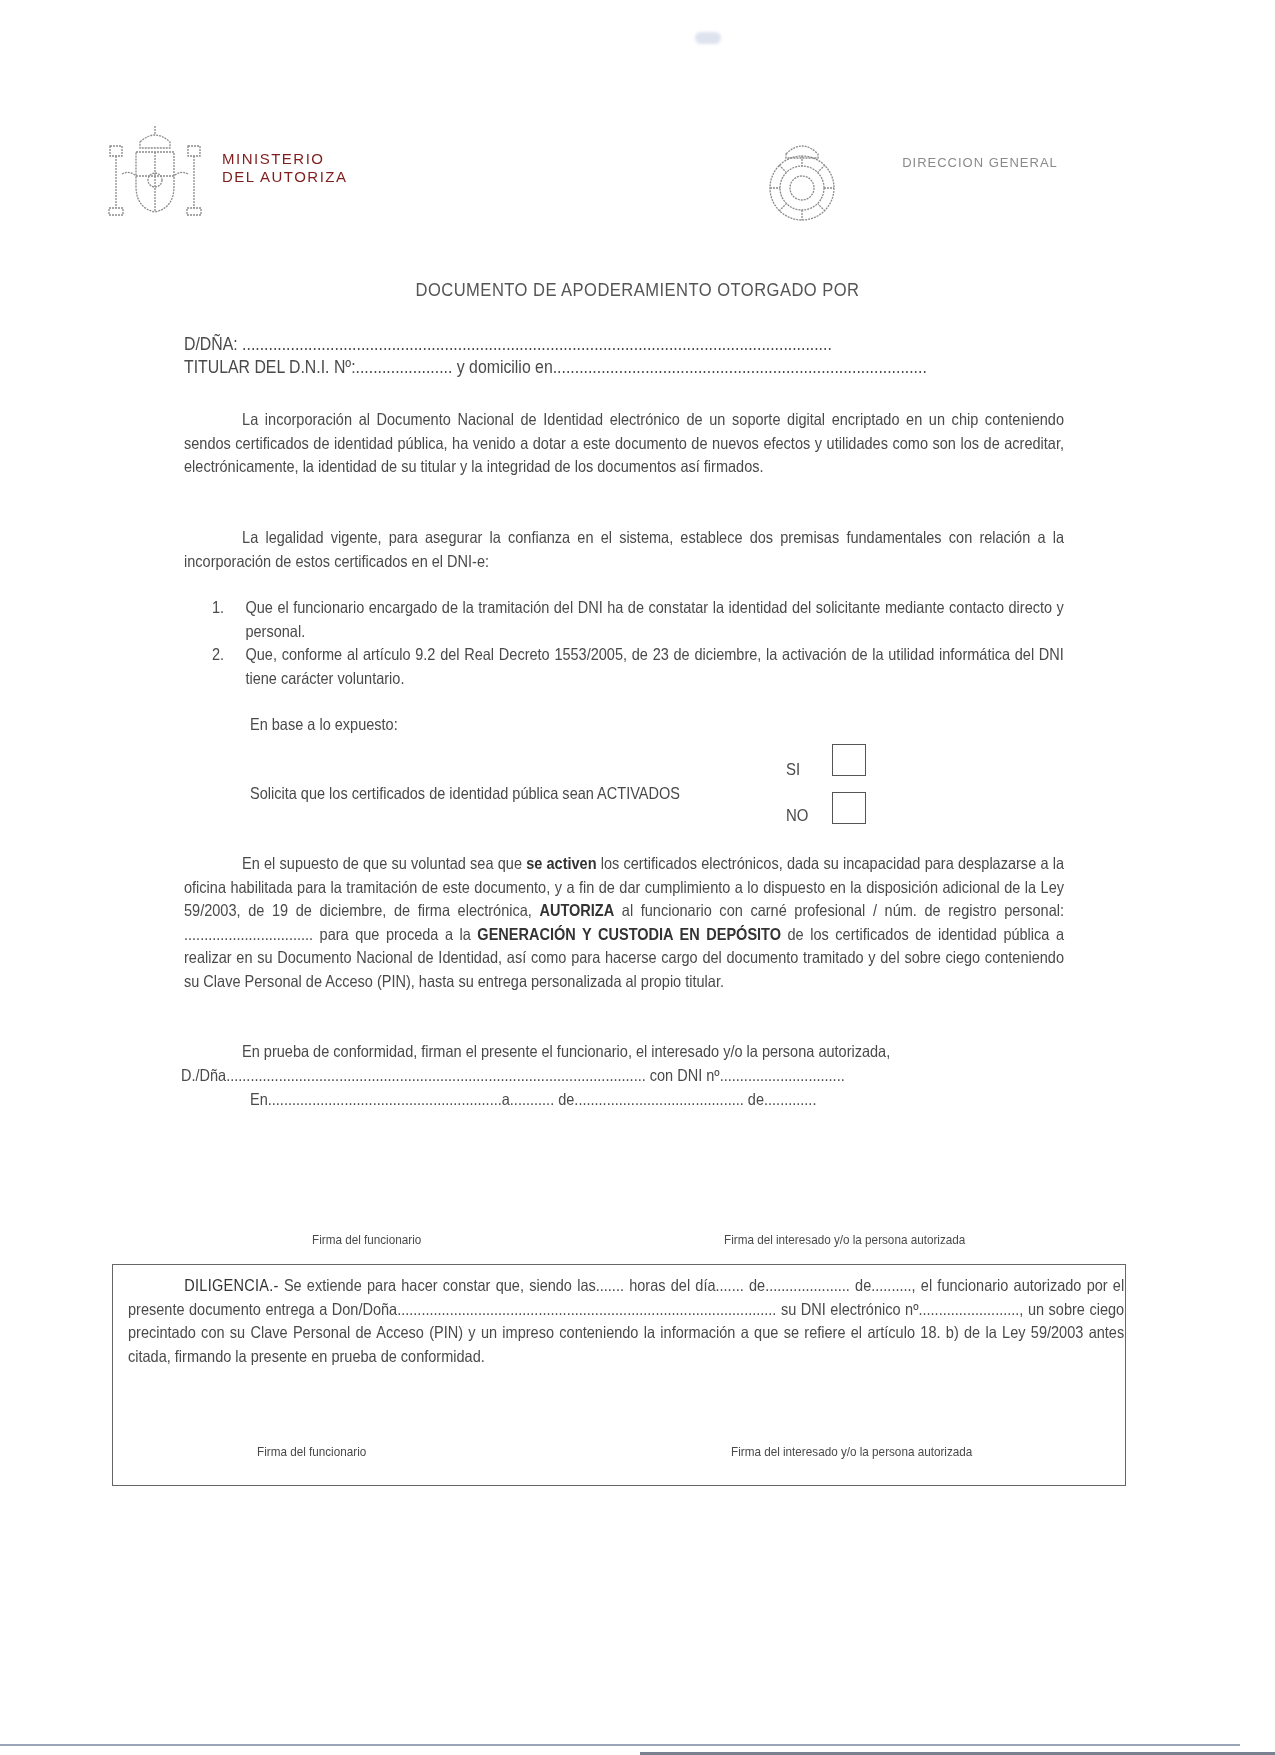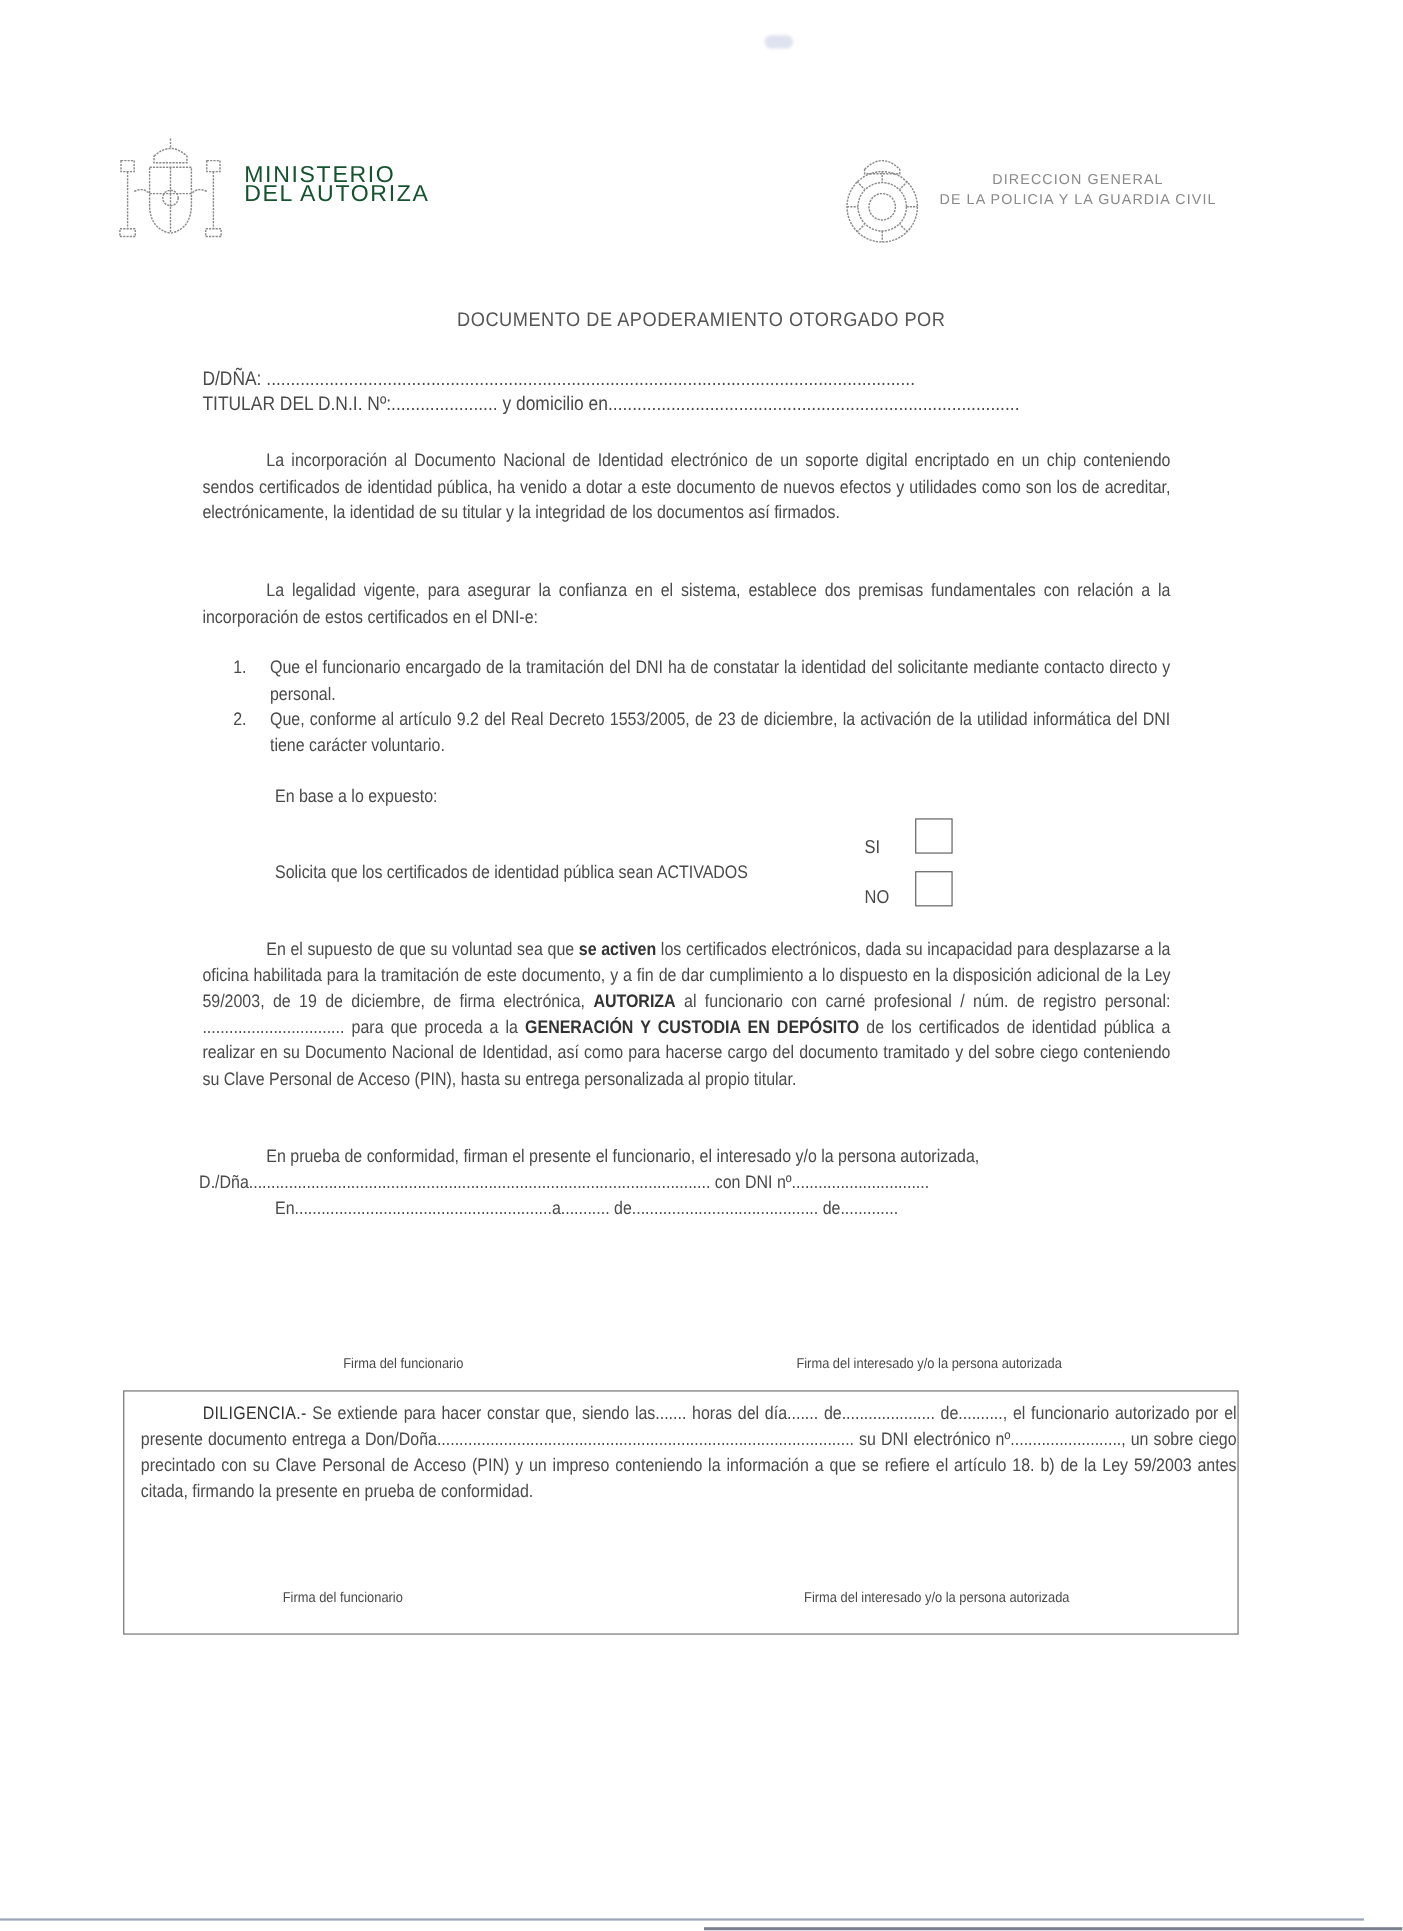--- a/index.html
+++ b/index.html
@@ -9,22 +9,22 @@
       font-family: "Liberation Sans", sans-serif;
     }
     .abs { position: absolute; }
     .scan-mark {
       left: 695px; top: 32px; width: 26px; height: 12px; border-radius: 6px;
       background: #dfe3ef; filter: blur(1.5px);
     }
     
     .crest { left: 102px; top: 124px; width: 106px; height: 94px; }
     .ministry {
-      left: 222px; top: 150px; font-size: 21px; letter-spacing: 1.5px;
-      color: #14532d; line-height: 18px;
+      left: 222px; top: 150px; font-size: 15px; letter-spacing: 1.5px;
+      color: #7f1d1d; line-height: 18px;
     }
     .police-seal { left: 766px; top: 138px; width: 72px; height: 84px; }
     .dg {
       left: 850px; top: 154px; width: 260px; text-align: center;
       font-size: 13px; letter-spacing: 1px; color: #8a8a8a; line-height: 18px;
     }
     .title {
       left: 0; width: 1275px; top: 280px; text-align: center;
       font-size: 18px; letter-spacing: 0.5px; color: #555;
       transform: scaleX(0.92);
@@ -97,21 +97,20 @@
     <line x1="4" y1="50" x2="14" y2="50"></line>
     <line x1="58" y1="50" x2="68" y2="50"></line>
     <line x1="13" y1="27" x2="20" y2="34"></line>
     <line x1="59" y1="27" x2="52" y2="34"></line>
     <line x1="13" y1="73" x2="20" y2="66"></line>
     <line x1="59" y1="73" x2="52" y2="66"></line>
   </g>
 </svg>
 <div class="abs dg">
   <div>DIRECCION GENERAL</div>
-  <div>DE LA POLICIA Y LA GUARDIA CIVIL</div>
 </div>
 
 <div class="abs title">DOCUMENTO DE APODERAMIENTO OTORGADO POR</div>
 
 <div class="abs field-line" style="top:334px;">D/DÑA: ......................................................................................................................................</div>
 <div class="abs field-line" style="top:357px;">TITULAR DEL D.N.I. Nº:...................... y domicilio en.....................................................................................</div>
 
 <div class="abs text para indent" style="top:408px;">La incorporación al Documento Nacional de Identidad electrónico de un soporte digital encriptado en un chip conteniendo sendos certificados de identidad pública, ha venido a dotar a este documento de nuevos efectos y utilidades como son los de acreditar, electrónicamente, la identidad de su titular y la integridad de los documentos así firmados.</div>
 
 <div class="abs text para indent" style="top:526px;">La legalidad vigente, para asegurar la confianza en el sistema, establece dos premisas fundamentales con relación a la incorporación de estos certificados en el DNI-e:</div>

